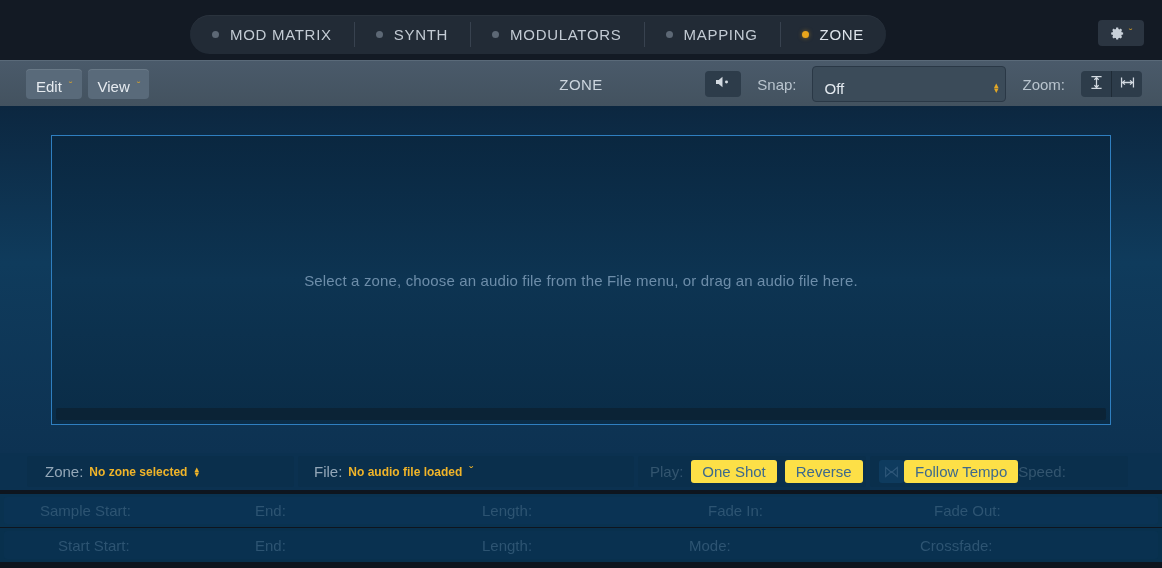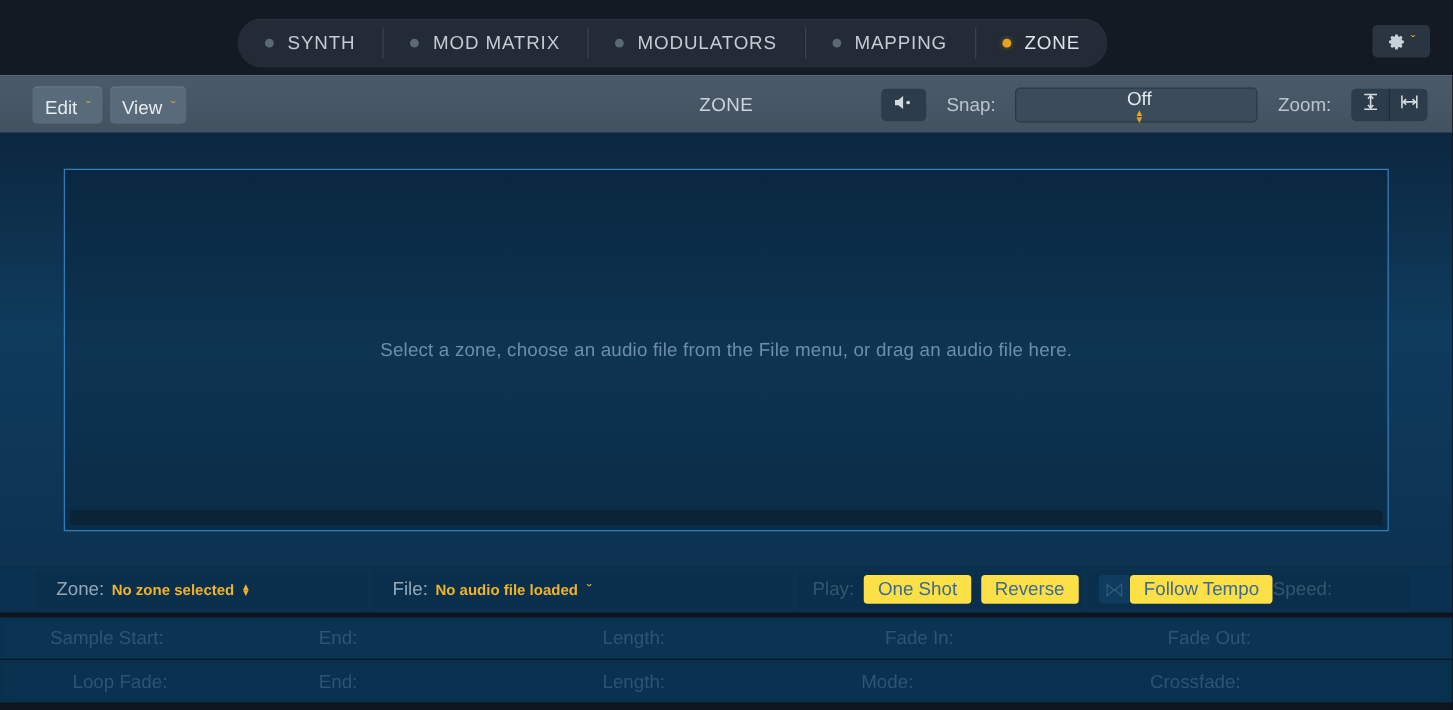--- a/index.html
+++ b/index.html
@@ -84,21 +84,21 @@
   }
   .spkbtn{
     width:36px;height:26px;border-radius:4px;background:#2d3c4a;
     display:flex;align-items:center;justify-content:center;cursor:default;
   }
   .snaplbl,.zoomlbl{font-size:15px;color:#b9c4ce;}
   .snapsel{
     width:174px;height:26px;border-radius:4px;
     background:#3b4b59;border:1px solid #2a3846;
     display:flex;align-items:center;justify-content:space-between;
-    padding:0 7px 0 11px;cursor:default;flex-direction:column;
+    padding:8px 7px 0 11px;cursor:default;
   }
   .snapsel .val{font-size:15px;color:#e4eaf0;}
   .stepper{display:flex;flex-direction:column;line-height:5px;color:#e3a826;font-size:9px;}
   .zoomgrp{display:flex;border-radius:4px;overflow:hidden;background:#2d3c4a;}
   .zbtn{
     width:30px;height:26px;display:flex;align-items:center;justify-content:center;
     cursor:default;
   }
   .zbtn + .zbtn{border-left:1px solid #1f2b36;}
 
@@ -173,26 +173,26 @@
 </head>
 <body>
 
 <div class="app">
 
   <div class="tabbar">
     <div class="tabpill">
 
       <div class="tab">
         <span class="dot"></span>
+        <span class="lbl">MOD MATRIX</span>
+      </div>
+
+      <div class="tab">
+        <span class="dot"></span>
         <span class="lbl">SYNTH</span>
-      </div>
-
-      <div class="tab">
-        <span class="dot"></span>
-        <span class="lbl">MOD MATRIX</span>
       </div>
 
       <div class="tab">
         <span class="dot"></span>
         <span class="lbl">MODULATORS</span>
       </div>
 
       <div class="tab">
         <span class="dot"></span>
         <span class="lbl">MAPPING</span>
@@ -332,21 +332,21 @@
       <span class="pcell" style="width:227px;">End:</span>
       <span class="pcell" style="width:226px;">Length:</span>
       <span class="pcell" style="width:226px;">Fade In:</span>
       <span class="pcell">Fade Out:</span>
     </div>
   </div>
 
   <div class="prow prow2">
     <div class="pad"></div>
     <div class="pcellwrap">
-      <span class="pcell" style="margin-left:58px;width:197px;">Loop Fade:</span>
+      <span class="pcell" style="margin-left:58px;width:197px;">Start Start:</span>
       <span class="pcell" style="width:227px;">End:</span>
       <span class="pcell" style="width:207px;">Length:</span>
       <span class="pcell" style="width:231px;">Mode:</span>
       <span class="pcell">Crossfade:</span>
     </div>
   </div>
 
 </div>
 
 </body></html>

